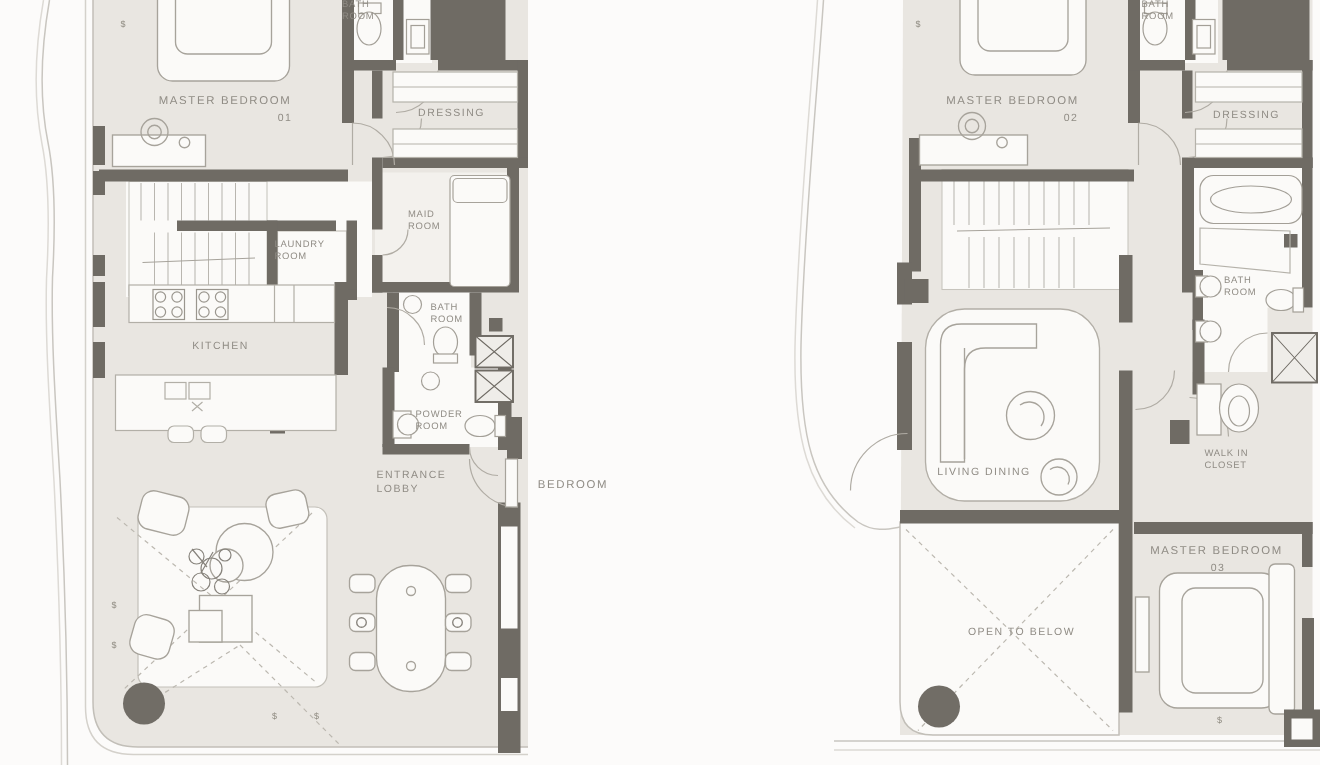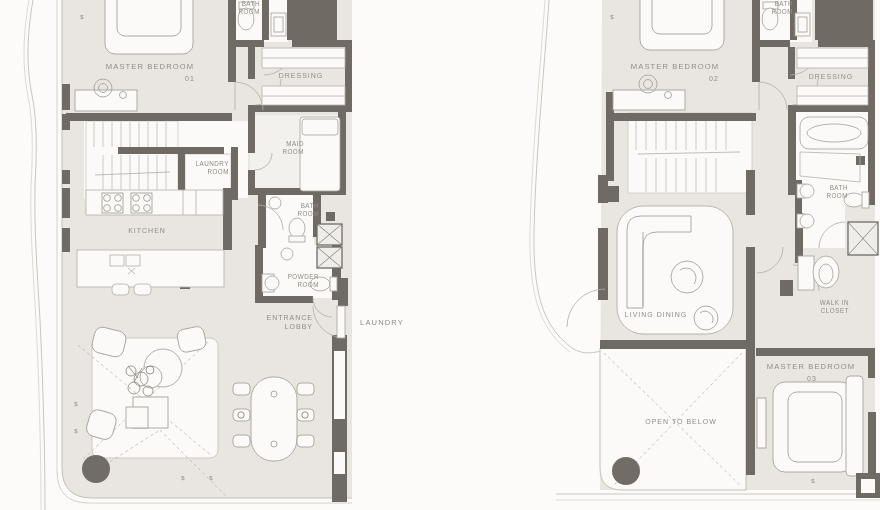--- a/index.html
+++ b/index.html
@@ -1,19 +1,19 @@
 <!DOCTYPE html>
 <html><head>
 <meta charset="utf-8">
 <style>
   html,body{margin:0;padding:0;background:#fcfbfa;}
   .stage{position:relative;width:880px;height:510px;background:#fcfbfa;overflow:hidden;
          font-family:"Liberation Sans",sans-serif;}
   .stage svg{position:absolute;left:0;top:0;}
-  .lbl{position:absolute;transform:translate(-50%,-50%);color:#908c85;text-align:right;
+  .lbl{position:absolute;transform:translate(-50%,-50%);color:#908c85;text-align:left;
        font-size:6.3px;line-height:1.3;letter-spacing:.5px;}
   .lbl.mid{font-size:7px;letter-spacing:1px;}
   .lbl.big{font-size:7.6px;letter-spacing:1.1px;white-space:nowrap;}
   .lbl.num{font-size:7px;letter-spacing:1px;}
   .mark{position:absolute;transform:translate(-50%,-50%);font-size:6px;color:#8d897f;}
   .w30{width:32px;} .w40{width:42px;} .w44{width:46px;} .w60{width:62px;}
 </style>
 </head>
 <body>
 
@@ -389,21 +389,21 @@
   <div class="lbl w30" style="left:244px;top:8px">BATH ROOM</div>
   <div class="lbl big" style="left:150px;top:67px">MASTER BEDROOM</div>
   <div class="lbl num" style="left:190px;top:79px">01</div>
   <div class="lbl mid" style="left:301px;top:76px">DRESSING</div>
   <div class="lbl w30" style="left:288px;top:148px">MAID ROOM</div>
   <div class="lbl w44" style="left:206px;top:168px">LAUNDRY ROOM</div>
   <div class="lbl mid" style="left:147px;top:231px">KITCHEN</div>
   <div class="lbl w30" style="left:303px;top:210px">BATH ROOM</div>
   <div class="lbl w40" style="left:298px;top:281px">POWDER ROOM</div>
   <div class="lbl w60 mid" style="left:282px;top:322px">ENTRANCE LOBBY</div>
-  <div class="lbl big" style="left:382px;top:323px">LAUNDRY</div>
+  <div class="lbl big" style="left:382px;top:323px">BEDROOM</div>
 
   <div class="lbl w30" style="left:777px;top:8px">BATH ROOM</div>
   <div class="lbl big" style="left:675px;top:67px">MASTER BEDROOM</div>
   <div class="lbl num" style="left:714px;top:79px">02</div>
   <div class="lbl mid" style="left:831px;top:77px">DRESSING</div>
   <div class="lbl w30" style="left:832px;top:192px">BATH ROOM</div>
   <div class="lbl mid" style="left:656px;top:315px">LIVING DINING</div>
   <div class="lbl w44" style="left:826px;top:307px">WALK IN CLOSET</div>
   <div class="lbl big" style="left:811px;top:367px">MASTER BEDROOM</div>
   <div class="lbl num" style="left:812px;top:379px">03</div>

